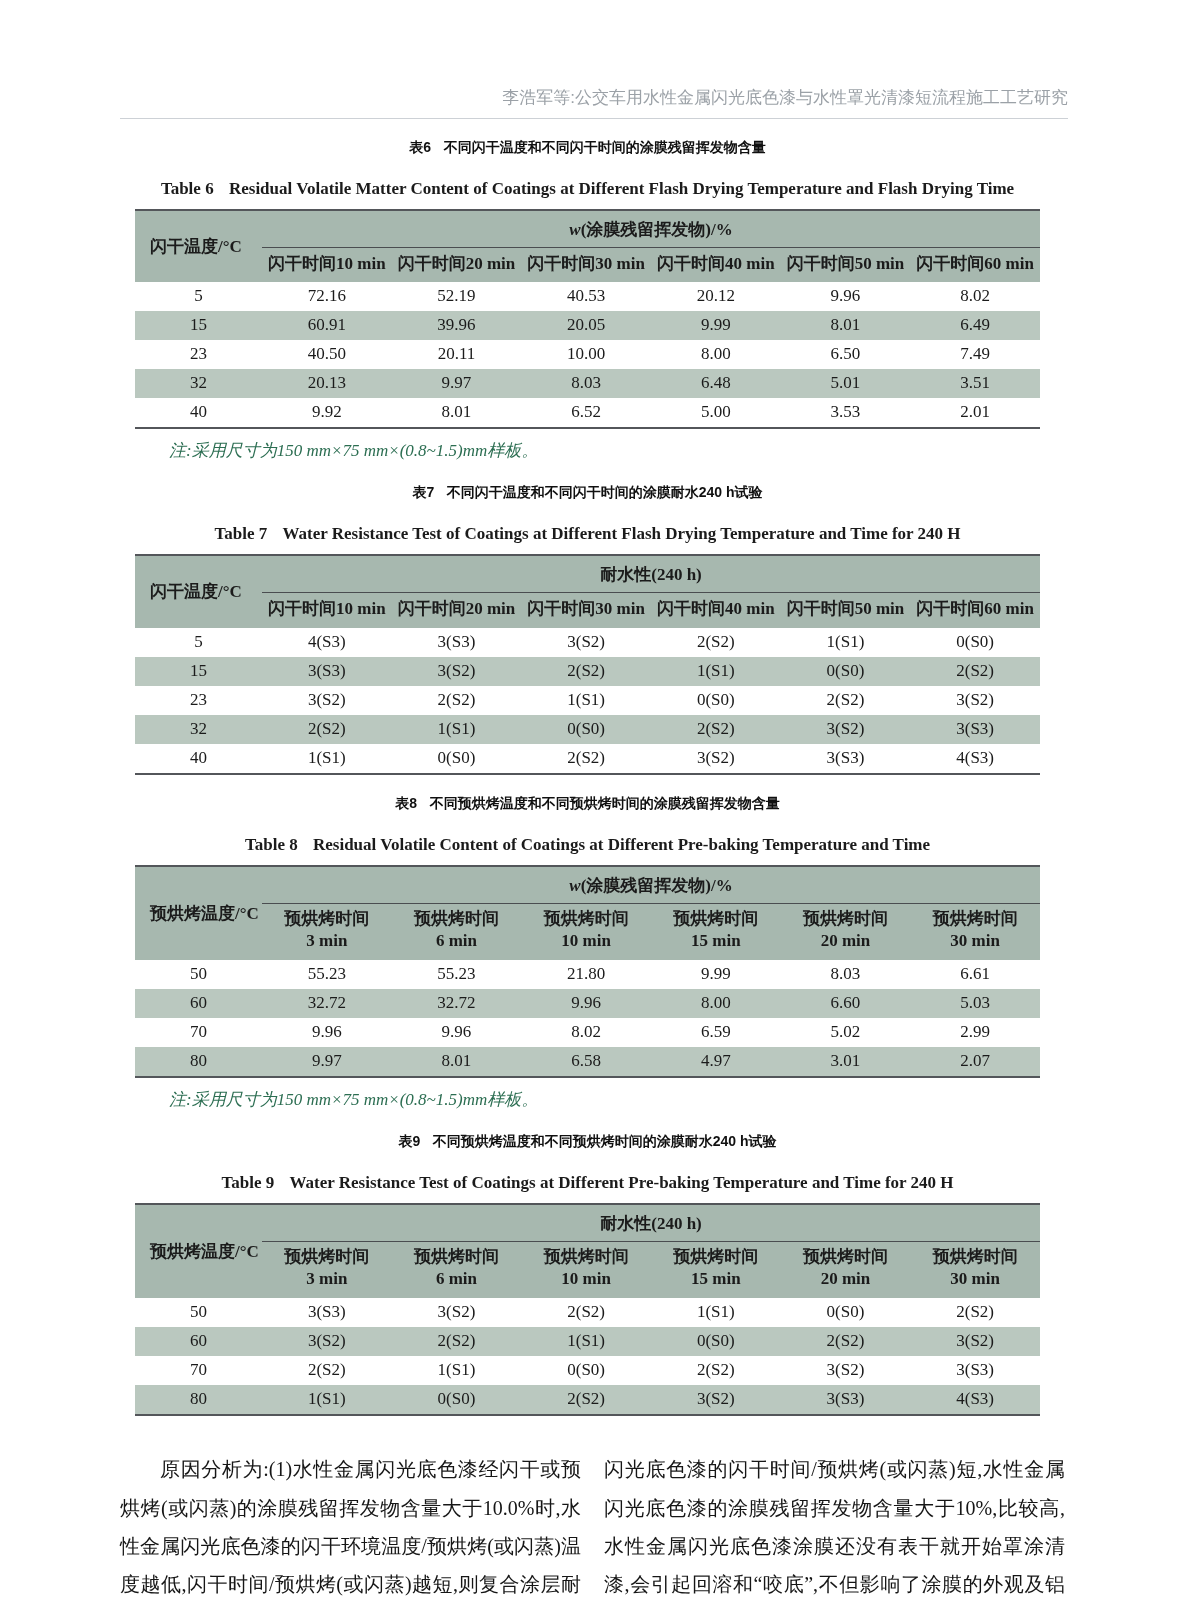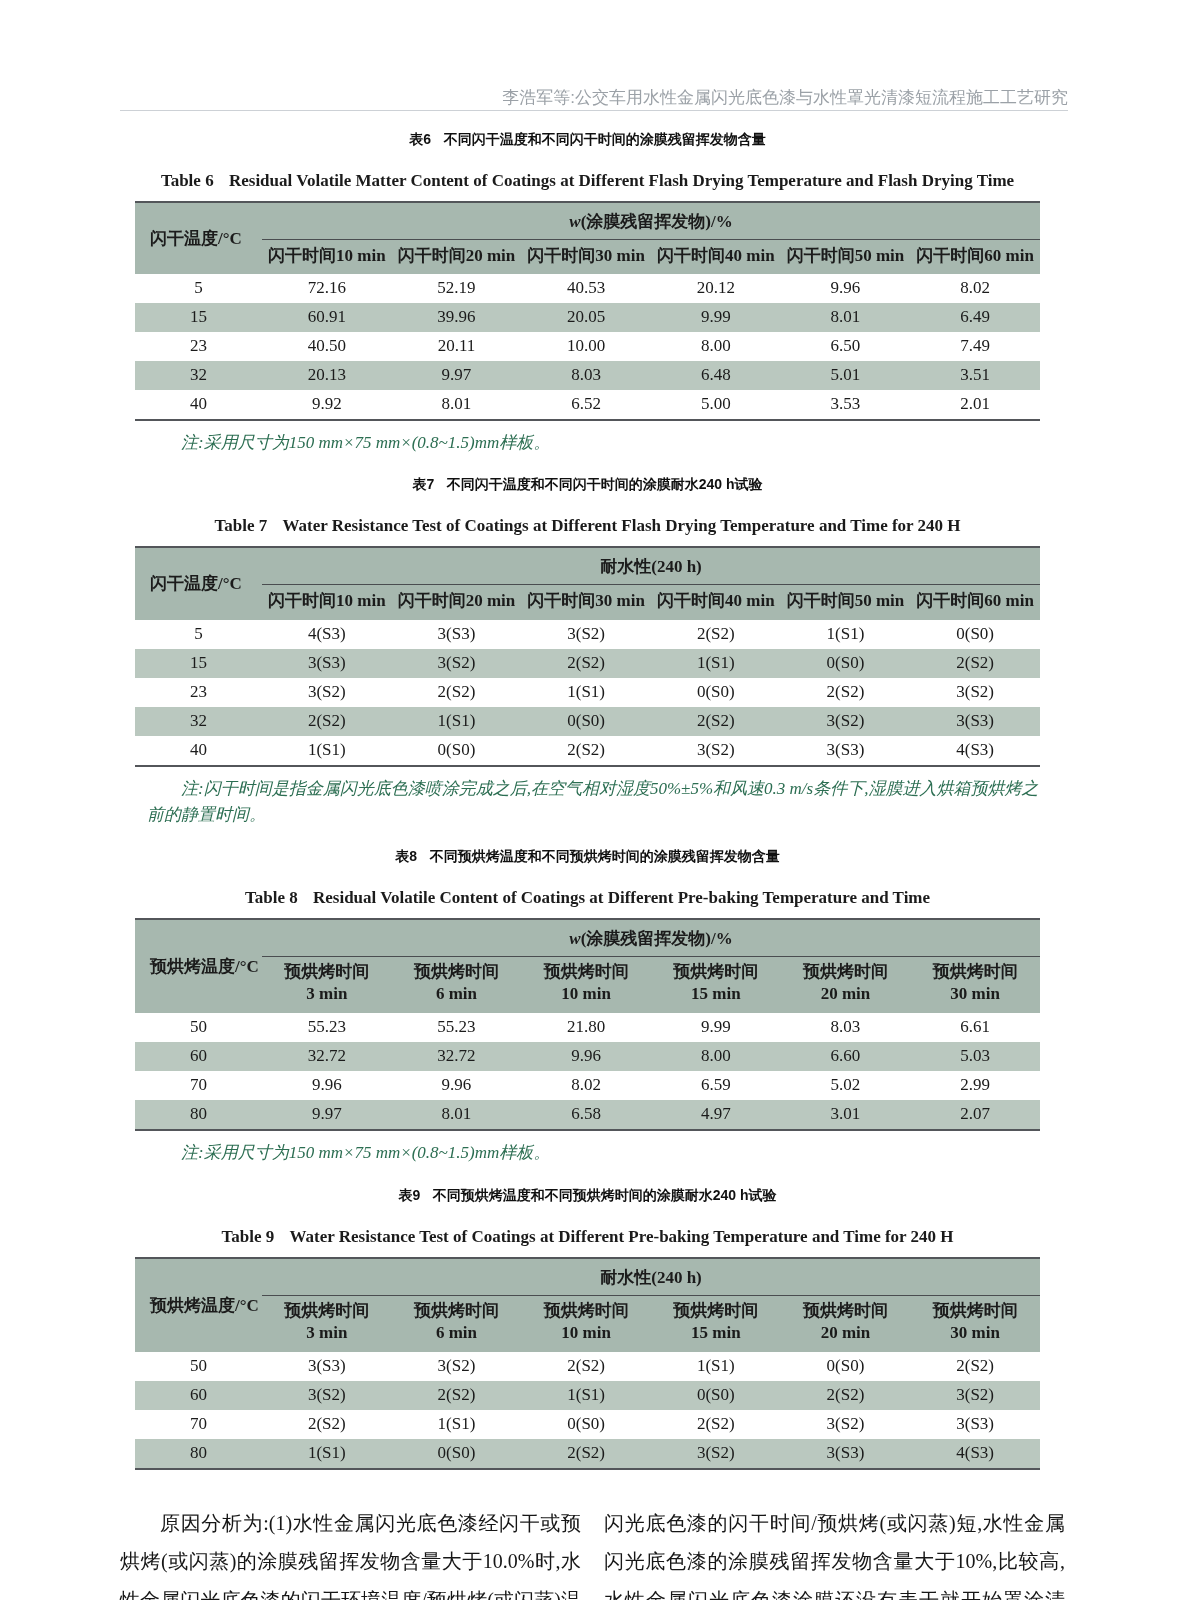--- a/index.html
+++ b/index.html
@@ -5,21 +5,21 @@
   * { margin:0; padding:0; box-sizing:border-box; }
   html,body { background:#ffffff; }
   body {
     width:1187px; height:1600px; overflow:hidden; position:relative;
     font-family:"Liberation Serif","DejaVu Serif",serif; color:#1b1b1b;
   }
   .running-head {
     margin:86px 119px 0 120px; text-align:right;
     font-family:"Liberation Sans","DejaVu Sans",sans-serif;
     font-size:17px; color:var(--running-head-gray,#9ba1a7);
-    padding-bottom:1px; border-bottom:1px solid #cdd1d6;
+    padding-bottom:9px; border-bottom:1px solid #cdd1d6;
   }
   .content { margin-left:135px; width:905px; }
   .table-block { margin-top:20px; }
   .t-cn {
     text-align:center; font-family:"Liberation Sans","DejaVu Sans",sans-serif;
     font-weight:bold; font-size:14px; color:#101010;
   }
   .t-en { text-align:center; font-weight:bold; font-size:17px; margin-top:22px; }
   .t-label { margin-right:0.9em; }
   table.data-table {
@@ -30,21 +30,21 @@
   .data-table thead th { background:var(--table-header-bg,#a7b8af); }
   .data-table th.row-head { text-align:left; padding-left:15px; white-space:nowrap; }
   .data-table th.span-head { text-align:center; border-bottom:1px solid #4a4d50; padding:7px 0 6px; }
   .data-table th.col-head { text-align:center; padding:5px 0 7px; line-height:1.3; }
   .two-line .data-table th.col-head { padding:4px 0 8px; }
   .data-table tbody td { text-align:center; padding:4px 0 5px; }
   .data-table tbody tr.alt { background:var(--table-row-alt-bg,#bac8bf); }
   .it { font-style:italic; }
   .note {
     margin-top:9px; font-size:17px; line-height:1.55; text-indent:2em;
-    color:var(--note-green,#2c6e52); font-style:italic;margin-left:12px;
+    color:var(--note-green,#2c6e52); font-style:italic;
   }
   .body-text {
     position:relative; left:-15px; 
     display:flex; gap:23px; width:945px; margin-top:34px;
     font-size:20px; line-height:1.92; text-align:justify; color:#161616;
   }
   .body-text .col { flex:1; min-width:0; }
   .body-text .col .indent { text-indent:2em; }
 </style>
 </head>
@@ -210,21 +210,20 @@
             <td>40</td>
             <td>1(S1)</td>
             <td>0(S0)</td>
             <td>2(S2)</td>
             <td>3(S2)</td>
             <td>3(S3)</td>
             <td>4(S3)</td>
           </tr>
         </tbody>
       </table>
-    <p class="note">注:闪干时间是指金属闪光底色漆喷涂完成之后,在空气相对湿度50%±5%和风速0.3 m/s条件下,湿膜进入烘箱预烘烤之前的静置时间。</p>
   </section>
 
   <section class="table-block two-line">
     <h3 class="t-cn">
       <span class="t-label">表8</span><span>不同预烘烤温度和不同预烘烤时间的涂膜残留挥发物含量</span>
     </h3>
     <h4 class="t-en">
       <span class="t-label">Table 8</span><span>Residual Volatile Content of Coatings at Different Pre-baking Temperature and Time</span>
     </h4>
     <table class="data-table" data-table="2">

